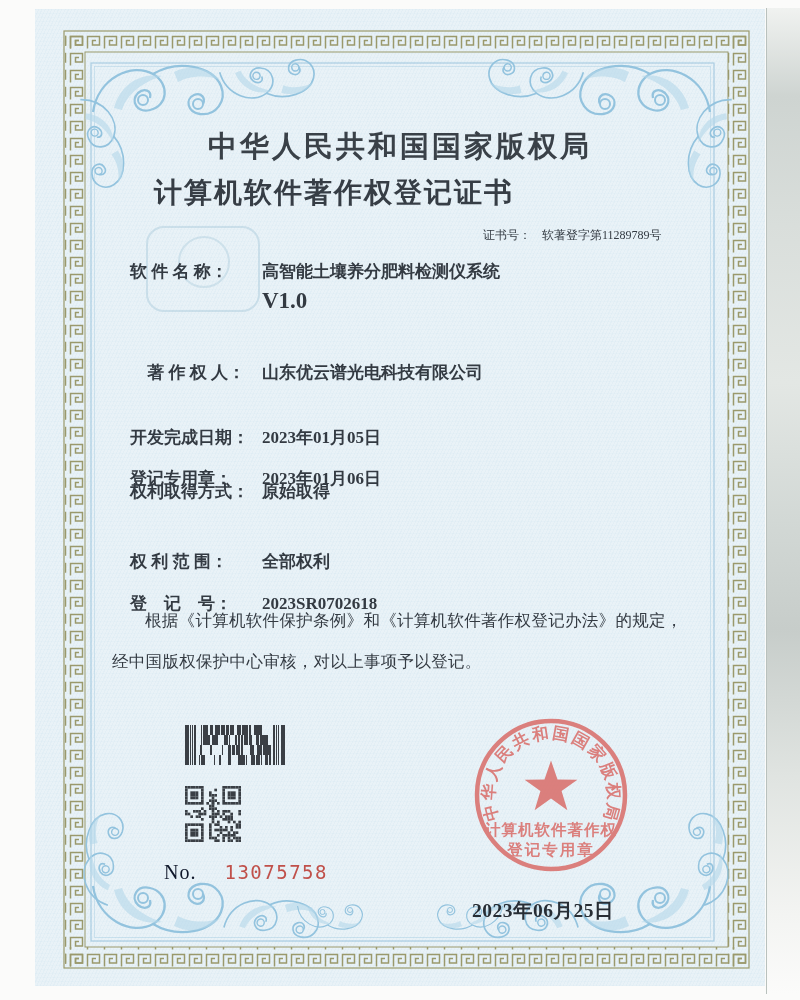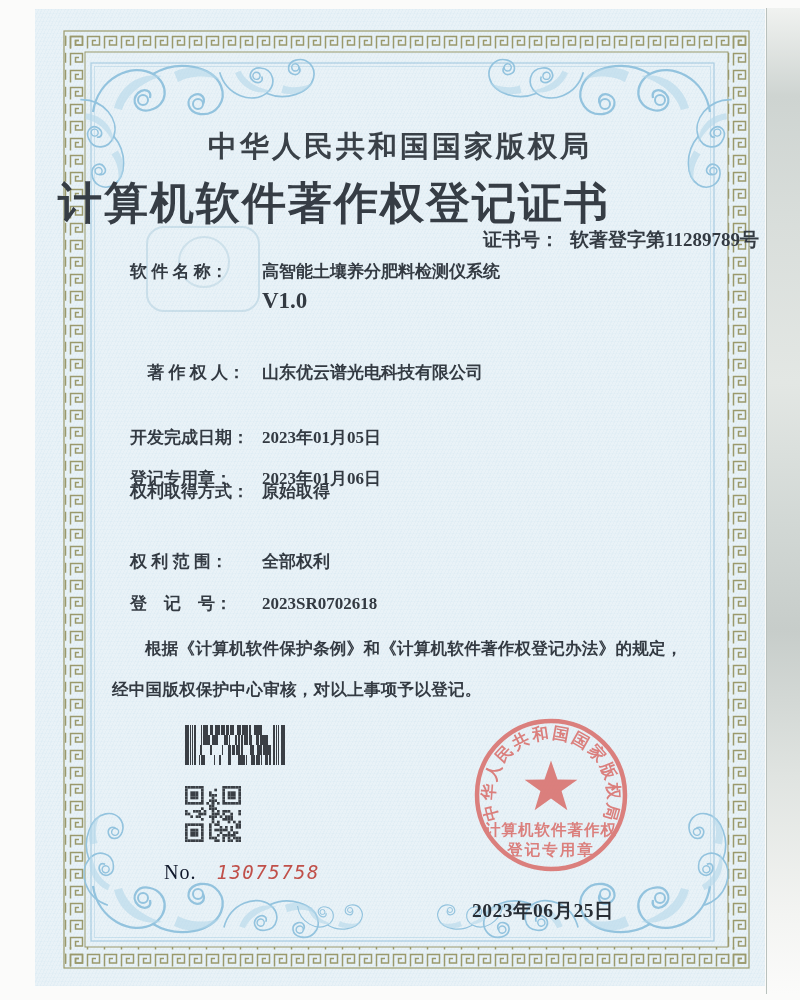--- a/index.html
+++ b/index.html
@@ -38,35 +38,35 @@
   }
   .watermark::after {
     content:""; position:absolute; left:30px; top:8px; width:48px; height:48px;
     border:2px solid rgba(150,188,210,.30); border-radius:50%;
   }
   
   .txt { position:absolute; z-index:3; color:#333a42; }
   .authority { left:35px; top:127px; width:730px; text-align:center;
     font-size:29px; font-weight:700; letter-spacing:3px; color:#3a4148; }
   .cert-title { left:35px; top:174px; width:598px; text-align:center;
-    font-size:44px; font-weight:700; letter-spacing:2px; color:#363d45; }
-  .certno { left:483px; top:227px; font-size:19px; font-weight:700; }
+    font-size:28px; font-weight:700; letter-spacing:2px; color:#363d45; }
+  .certno { left:483px; top:227px; font-size:12px; font-weight:400; }
   .certno .v { margin-left:11px; }
   .row { left:130px; font-size:17px; font-weight:600; white-space:nowrap; }
   .row .lbl { display:inline-block; min-width:132px; }
   .r0 { top:260px; } .r1 { top:361px;text-align:center; } .r2 { top:426px; } .r3 { top:467px; }
   .r4 { top:480px; } .r5 { top:550px; } .r6 { top:592px; }
   .vline2 { left:262px; top:288px; font-size:23px; font-weight:600; }
-  .statement { left:112px; top:628px; width:578px; font-size:16.5px; font-weight:700;
+  .statement { left:112px; top:600px; width:578px; font-size:16.5px; font-weight:400;
     line-height:41px; text-indent:2em; letter-spacing:.3px; }
   .serial { left:164px; top:861px; font-size:20px; }
   .serial .no { color:#0f172a; letter-spacing:1px; }
-  .serial .num { margin-left:20px; color:#c0504a;
+  .serial .num { margin-left:28px; color:#c0504a;
     font-family:"DejaVu Sans Mono","Liberation Mono",monospace;
-    font-size:19px; letter-spacing:1.5px;font-style:italic; }
+    font-size:19px; letter-spacing:1.5px; }
   .issue-date { left:472px; top:865px; font-size:19.5px; font-weight:600;
     letter-spacing:.5px; color:#272d34; z-index:4;margin-top:32px; }
   
   .code { position:absolute; z-index:3; }
   #barcode { left:185px; top:725px; }
   #qrcode  { left:185px; top:786px; }
   #seal    { position:absolute; left:468px; top:712px; z-index:4; opacity:.85; }
   #seal text { fill:#d96c68; font-family:"Liberation Serif","DejaVu Serif",serif; font-weight:600; }
 </style>
 </head>

